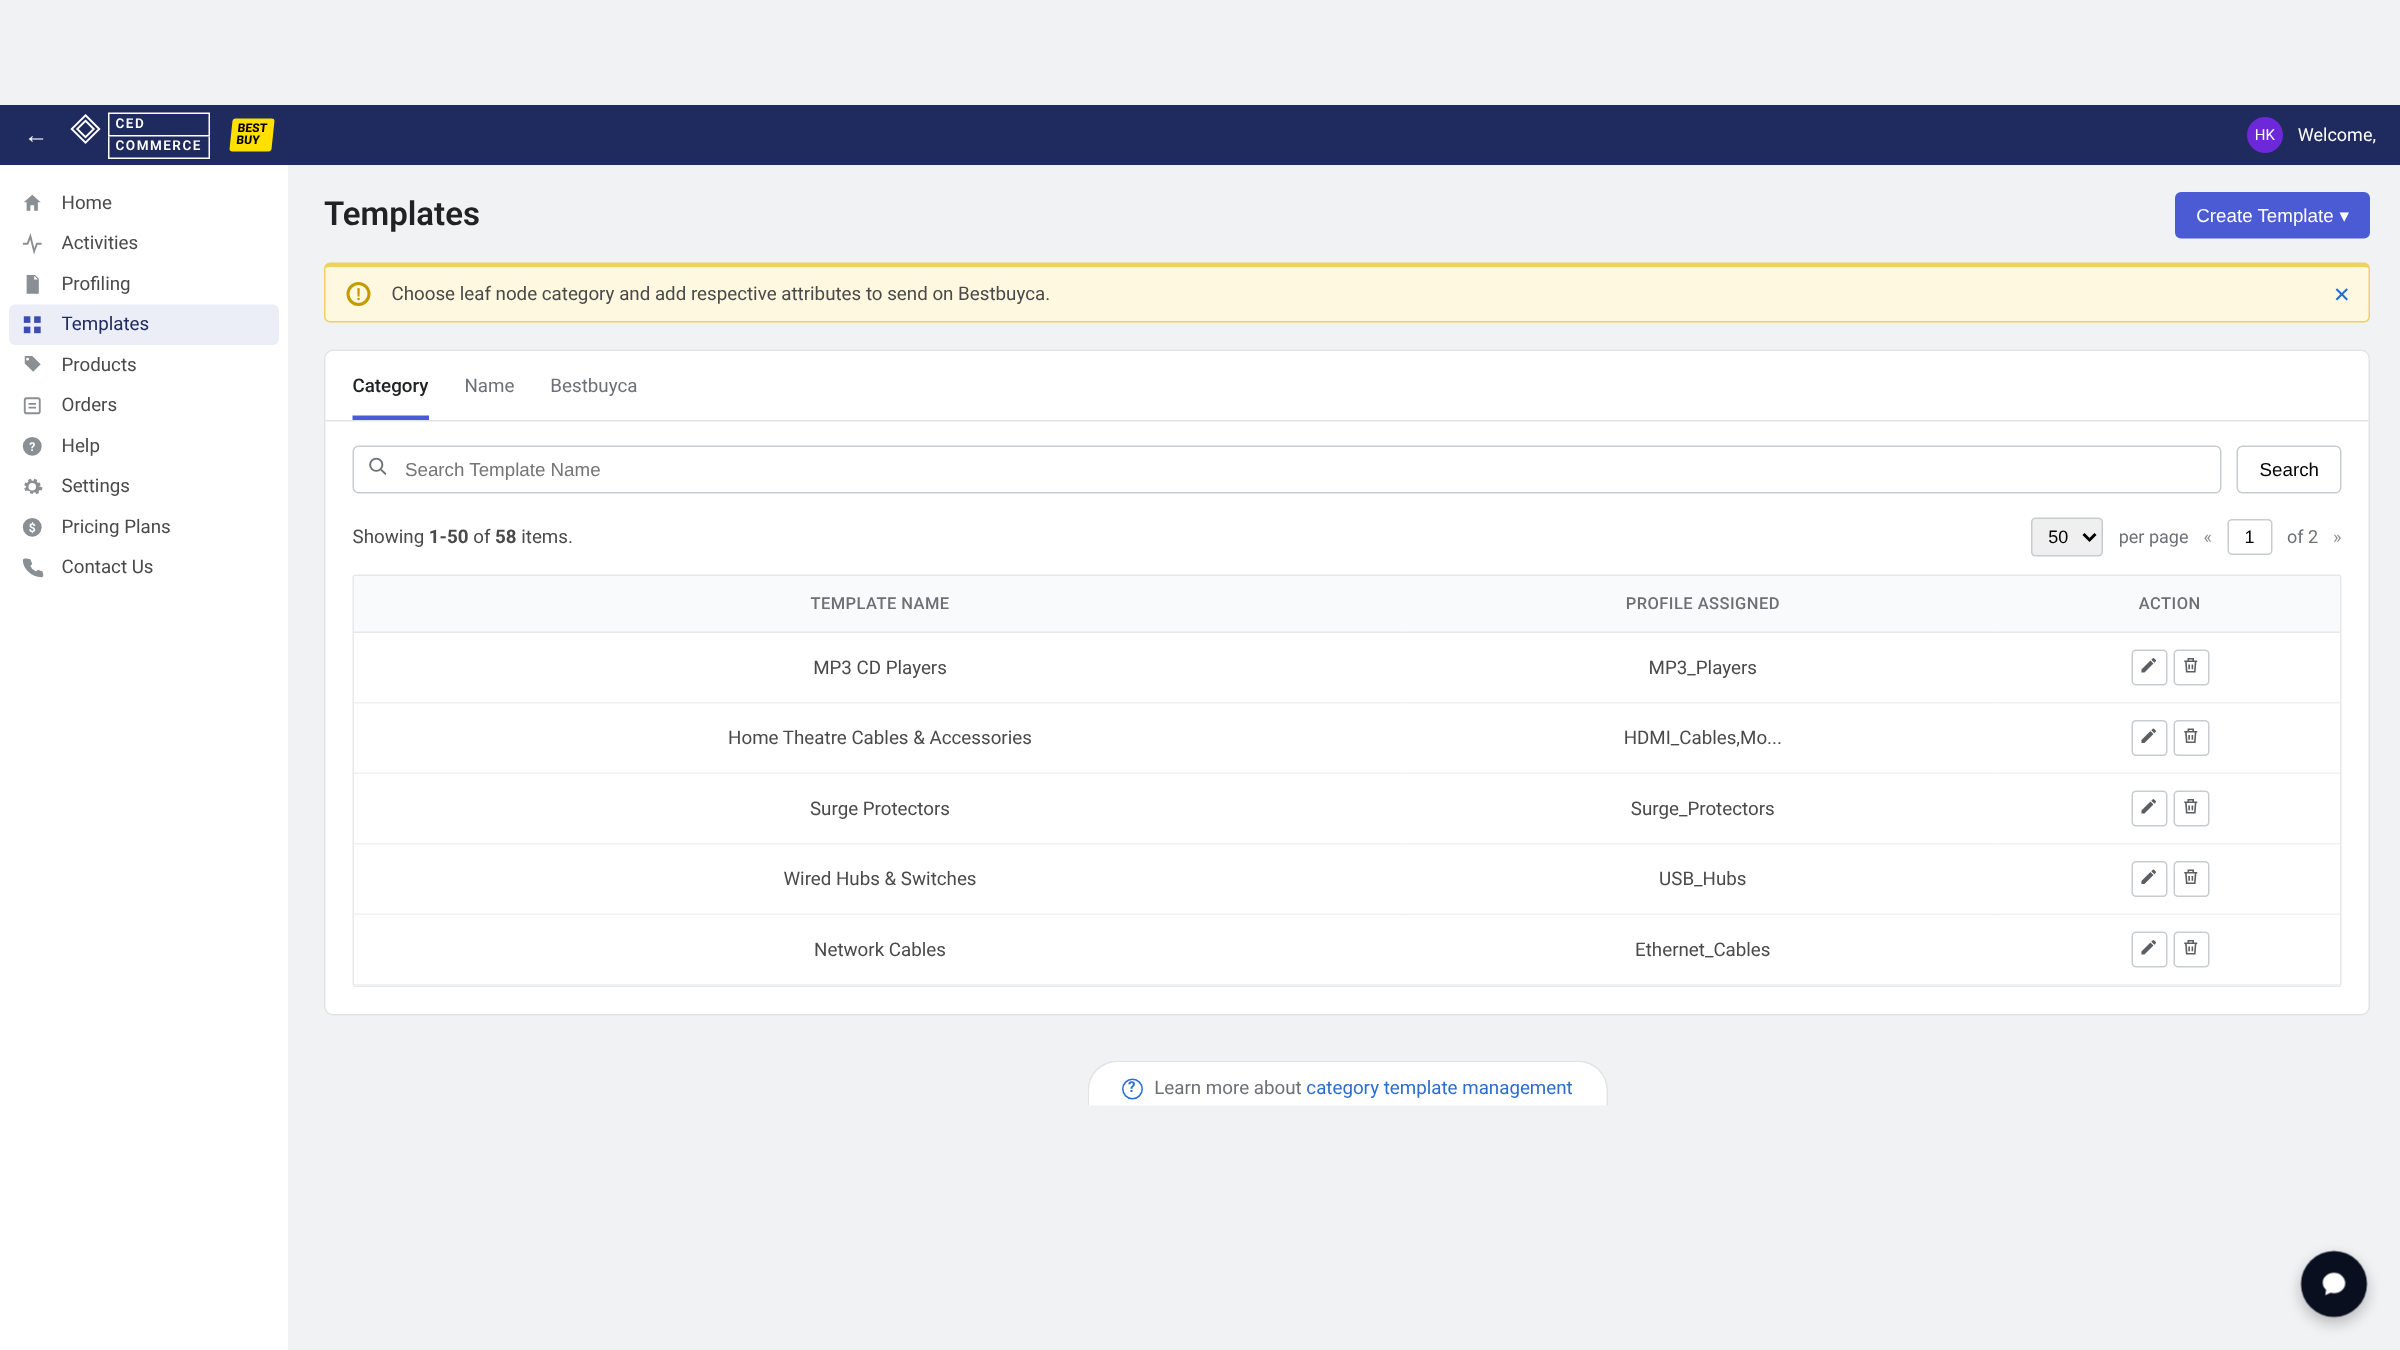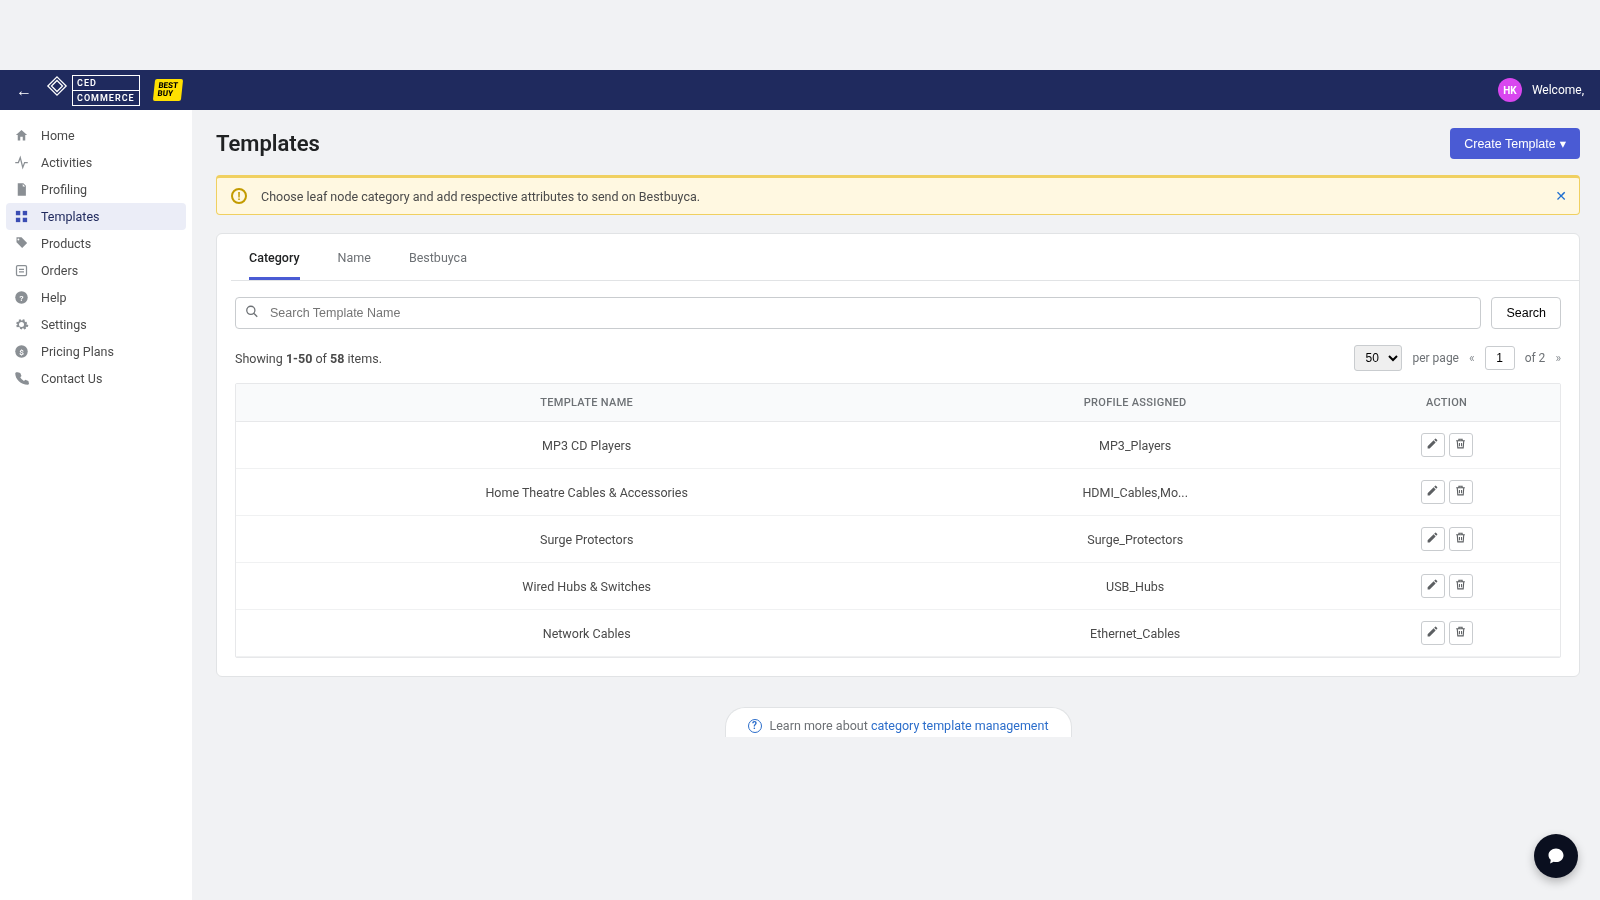--- a/index.html
+++ b/index.html
@@ -6,21 +6,21 @@
   body { font-family: -apple-system, BlinkMacSystemFont, "Segoe UI", Roboto, Arial, sans-serif; background: #f1f2f4; color: #202223; font-size: 13px; }
   
   .topbar { background: #1f2a5e; height: 40px; display: flex; align-items: center; padding: 0 16px; justify-content: space-between; position: relative; }
   .topbar-left { display: flex; align-items: center; gap: 14px; }
   .back-arrow { color: #fff; font-size: 16px; cursor: pointer; }
   .logo-ced { display:flex; align-items:flex-start; gap:4px; }
   .logo-ced svg { display:block; }
   .logo-text-box { border:1px solid #fff; color:#fff; font-size:9px; line-height:10px; padding:2px 4px; letter-spacing:1px; font-weight:600; }
   .logo-bestbuy { background:#ffe000; color:#000; font-size:8px; font-weight:800; padding:3px 4px; line-height:8px; border-radius:2px; transform: skewX(-6deg); }
   .topbar-right { display:flex; align-items:center; gap:10px; color:#fff; }
-  .avatar { width:24px; height:24px; border-radius:50%; background:#d946ef; color:#fff; font-size:10px; font-weight:700; display:flex; align-items:center; justify-content:center; }
+  .avatar { width:24px; height:24px; border-radius:50%; background:#6d28d9; color:#fff; font-size:10px; font-weight:400; display:flex; align-items:center; justify-content:center; }
   .welcome { font-size:12px; line-height:13px; }
   
   .layout { display:flex; min-height: calc(100vh - 40px - 70px); }
   .spacer-top { height:70px; background:#f1f2f4; }
   
   .sidebar { width:192px; background:#fff; padding-top:12px; }
   .side-item { display:flex; align-items:center; gap:12px; padding:6px 14px; color:#4a4a4a; font-size:12.5px; cursor:pointer; }
   .side-item.active { background:#ebedf7; color:#202a5e; border-radius:4px; margin:0 6px; padding:6px 8px; }
   .side-item .icon { width:15px; height:15px; color:#8a8f94; display:flex; align-items:center; justify-content:center; }
   .side-item.active .icon { color:#3b4db3; }
@@ -28,21 +28,21 @@
   .main { flex:1; padding: 18px 20px 0 24px; }
   .page-head { display:flex; justify-content:space-between; align-items:center; margin-bottom:16px; }
   .page-title { font-size:22px; font-weight:600; color:#202223; }
   .btn-primary { background:#4a5bd4; color:#fff; padding:8px 14px; border-radius:4px; font-size:12.5px; cursor:pointer; border:none; display:flex; align-items:center; gap:4px; }
   
   .banner { background:#fff8e1; border:1px solid #f0d060; border-top:3px solid #f0d060; border-radius:4px; padding:10px 14px; display:flex; align-items:center; gap:14px; font-size:12.5px; color:#4a4a4a; margin-bottom:18px; position:relative; }
   .banner-close { position:absolute; right:12px; top:10px; color:#1f6fd0; cursor:pointer; font-size:14px; }
   .banner-icon { width:16px;height:16px;border:2px solid #c39b00;border-radius:50%;color:#c39b00;font-size:11px;font-weight:700;display:flex;align-items:center;justify-content:center; flex-shrink:0;}
   
   .card { background:#fff; border:1px solid #e1e3e5; border-radius:6px; padding:0; margin-bottom:20px; }
-  .tabs { display:flex; gap:38px; padding:16px 18px 0 18px; border-bottom:1px solid #e1e3e5;margin-left:14px; }
+  .tabs { display:flex; gap:24px; padding:16px 18px 0 18px; border-bottom:1px solid #e1e3e5; }
   .tab { font-size:12.5px; color:#6d7175; padding-bottom:12px; cursor:pointer; }
   .tab.active { color:#202223; border-bottom:3px solid #4a5bd4; font-weight:500; }
   
   .searchrow { display:flex; gap:10px; padding:16px 18px; align-items:center; }
   .searchbox { flex:1; position:relative; }
   .searchbox input { width:100%; border:1px solid #c9cccf; border-radius:4px; padding:8px 10px 8px 34px; font-size:12.5px; }
   .searchbox .sicon { position:absolute; left:10px; top:50%; transform:translateY(-50%); color:#6d7175; }
   .btn-plain { border:1px solid #c9cccf; background:#fff; border-radius:4px; padding:8px 14px; font-size:12.5px; cursor:pointer; }
   
   .meta-row { display:flex; justify-content:space-between; align-items:center; padding:0 18px 12px 18px; font-size:12.5px; color:#4a4a4a; }

